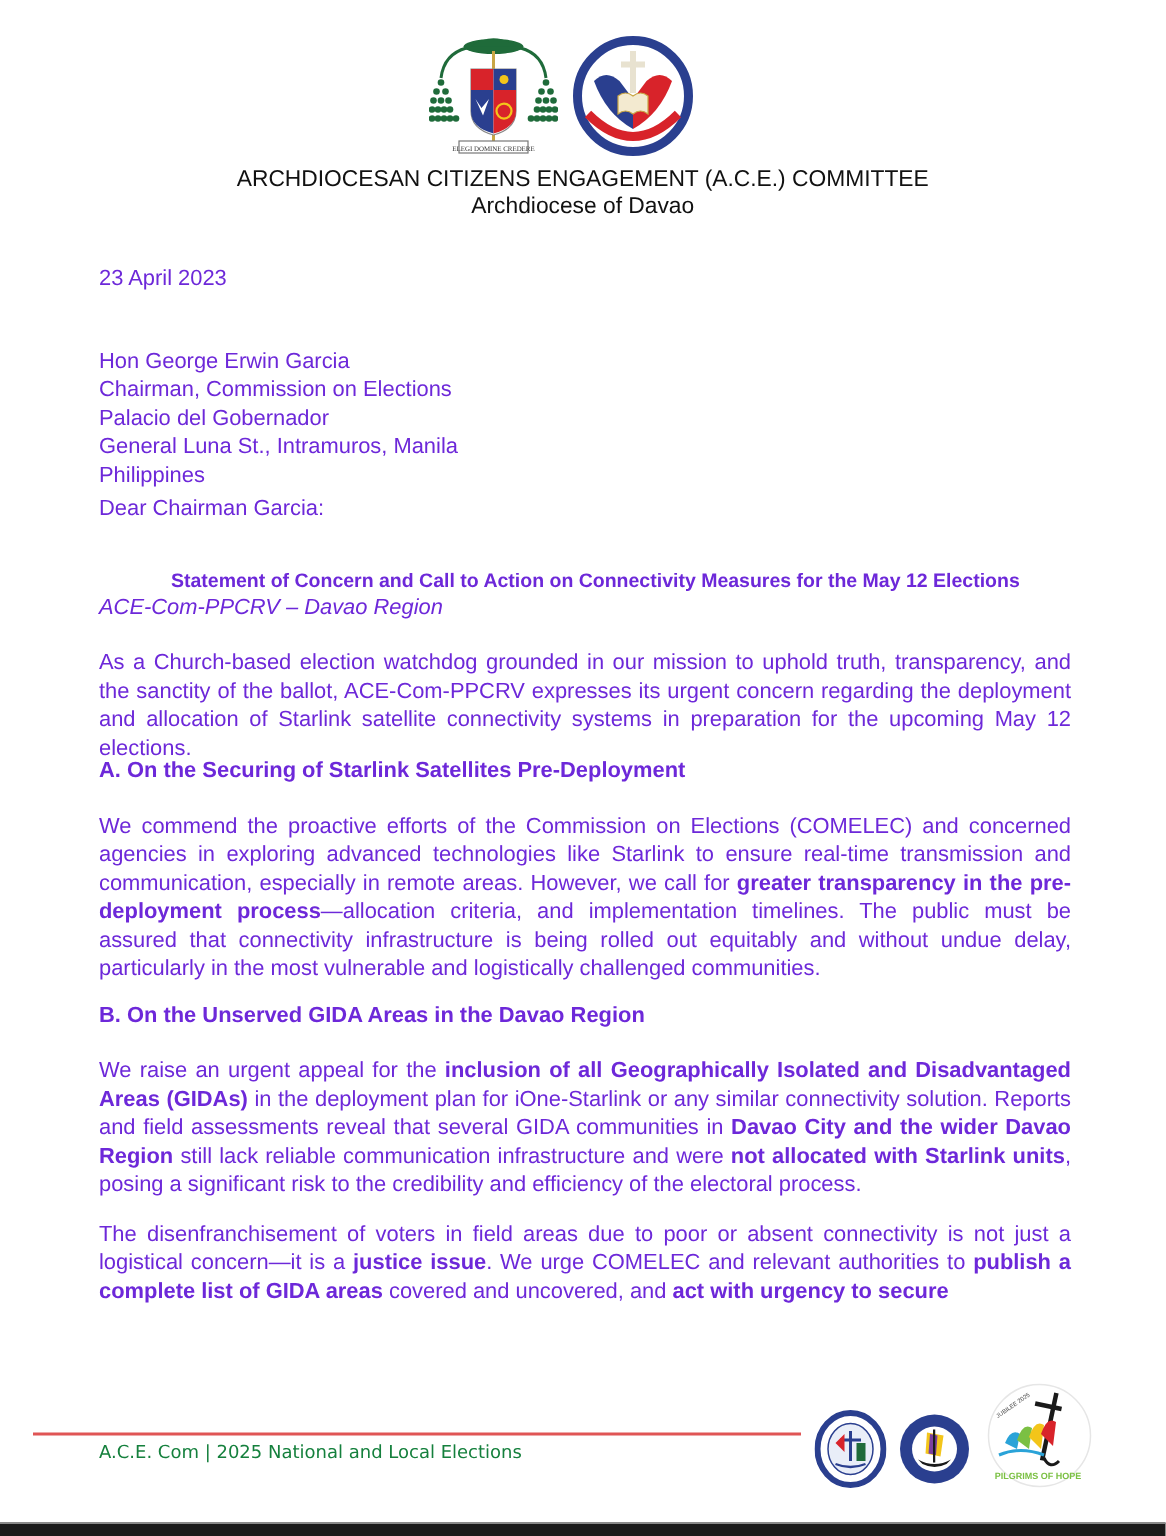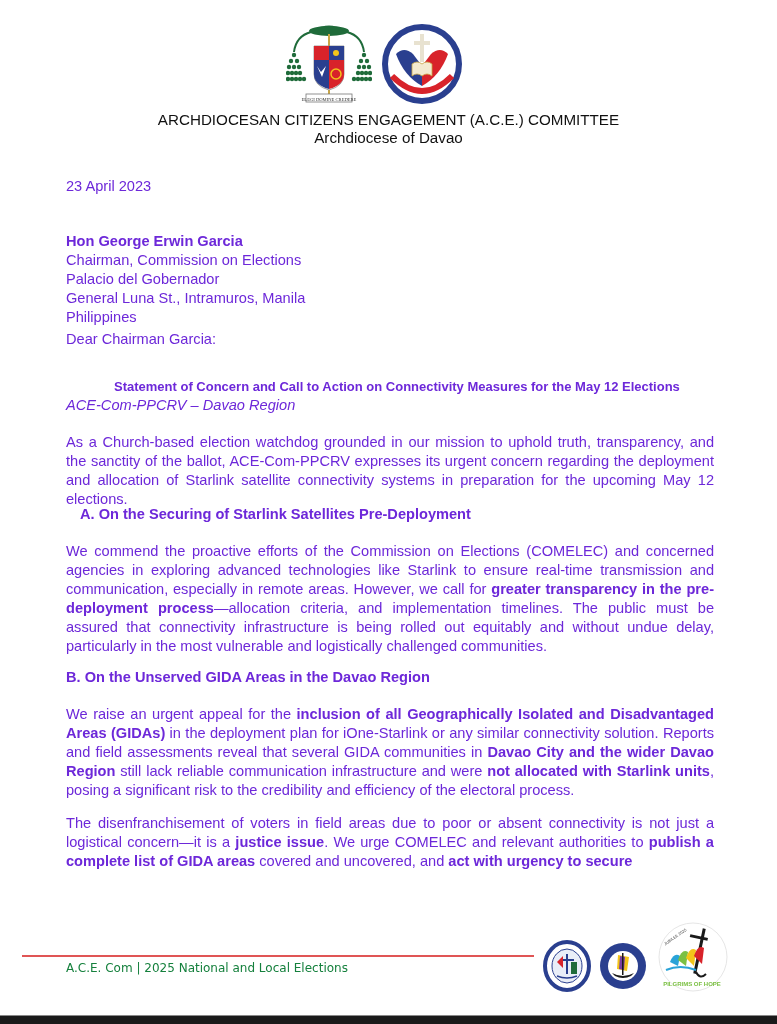--- a/index.html
+++ b/index.html
@@ -12,27 +12,27 @@
 
   .logos { position: absolute; top: 22px; left: 0; width: 777px; height: 84px; }
   .coat { position: absolute; left: 286px; top: 0; width: 86px; height: 84px; }
   .ace-logo { position: absolute; left: 382px; top: 2px; width: 80px; height: 80px; }
 
   .org-header { position: absolute; top: 111px; left: 0; width: 777px; text-align: center; font-size: 15.2px; line-height: 18px; color: #111; }
 
   .text { position: absolute; left: 66px; width: 648px; font-size: 14.6px; line-height: 19px; color: #6d28d9; }
   .date { top: 177px; }
   .recipient { top: 232px; }
-  .recipient .name { font-weight: bold; }
+  .recipient .name { font-weight: normal; }
   .salutation { top: 330px; }
   .subject { top: 377px; font-weight: bold; font-size: 13px; margin-left: 48px; }
   .subject-sub { top: 396px; font-style: italic; }
   .para { text-align: justify; }
   .p1 { top: 433px; }
-  .headA { top: 505px; font-weight: bold; margin-left: 14px; }
+  .headA { top: 505px; font-weight: bold; }
   .p2 { top: 542px; }
   .headB { top: 668px; font-weight: bold; }
   .p3 { top: 705px; }
   .p4 { top: 814px; }
   b { font-weight: bold; }
 
   .footer-line { position: absolute; left: 22px; top: 955px; width: 512px; height: 2px; background: #e05555; }
   .footer-text { position: absolute; left: 66px; top: 961px; font-family: "DejaVu Sans", sans-serif; font-size: 12px; color: #15803d; }
   .seal1 { position: absolute; left: 543px; top: 940px; width: 48px; height: 52px; }
   .seal2 { position: absolute; left: 598px; top: 941px; width: 50px; height: 50px; }

